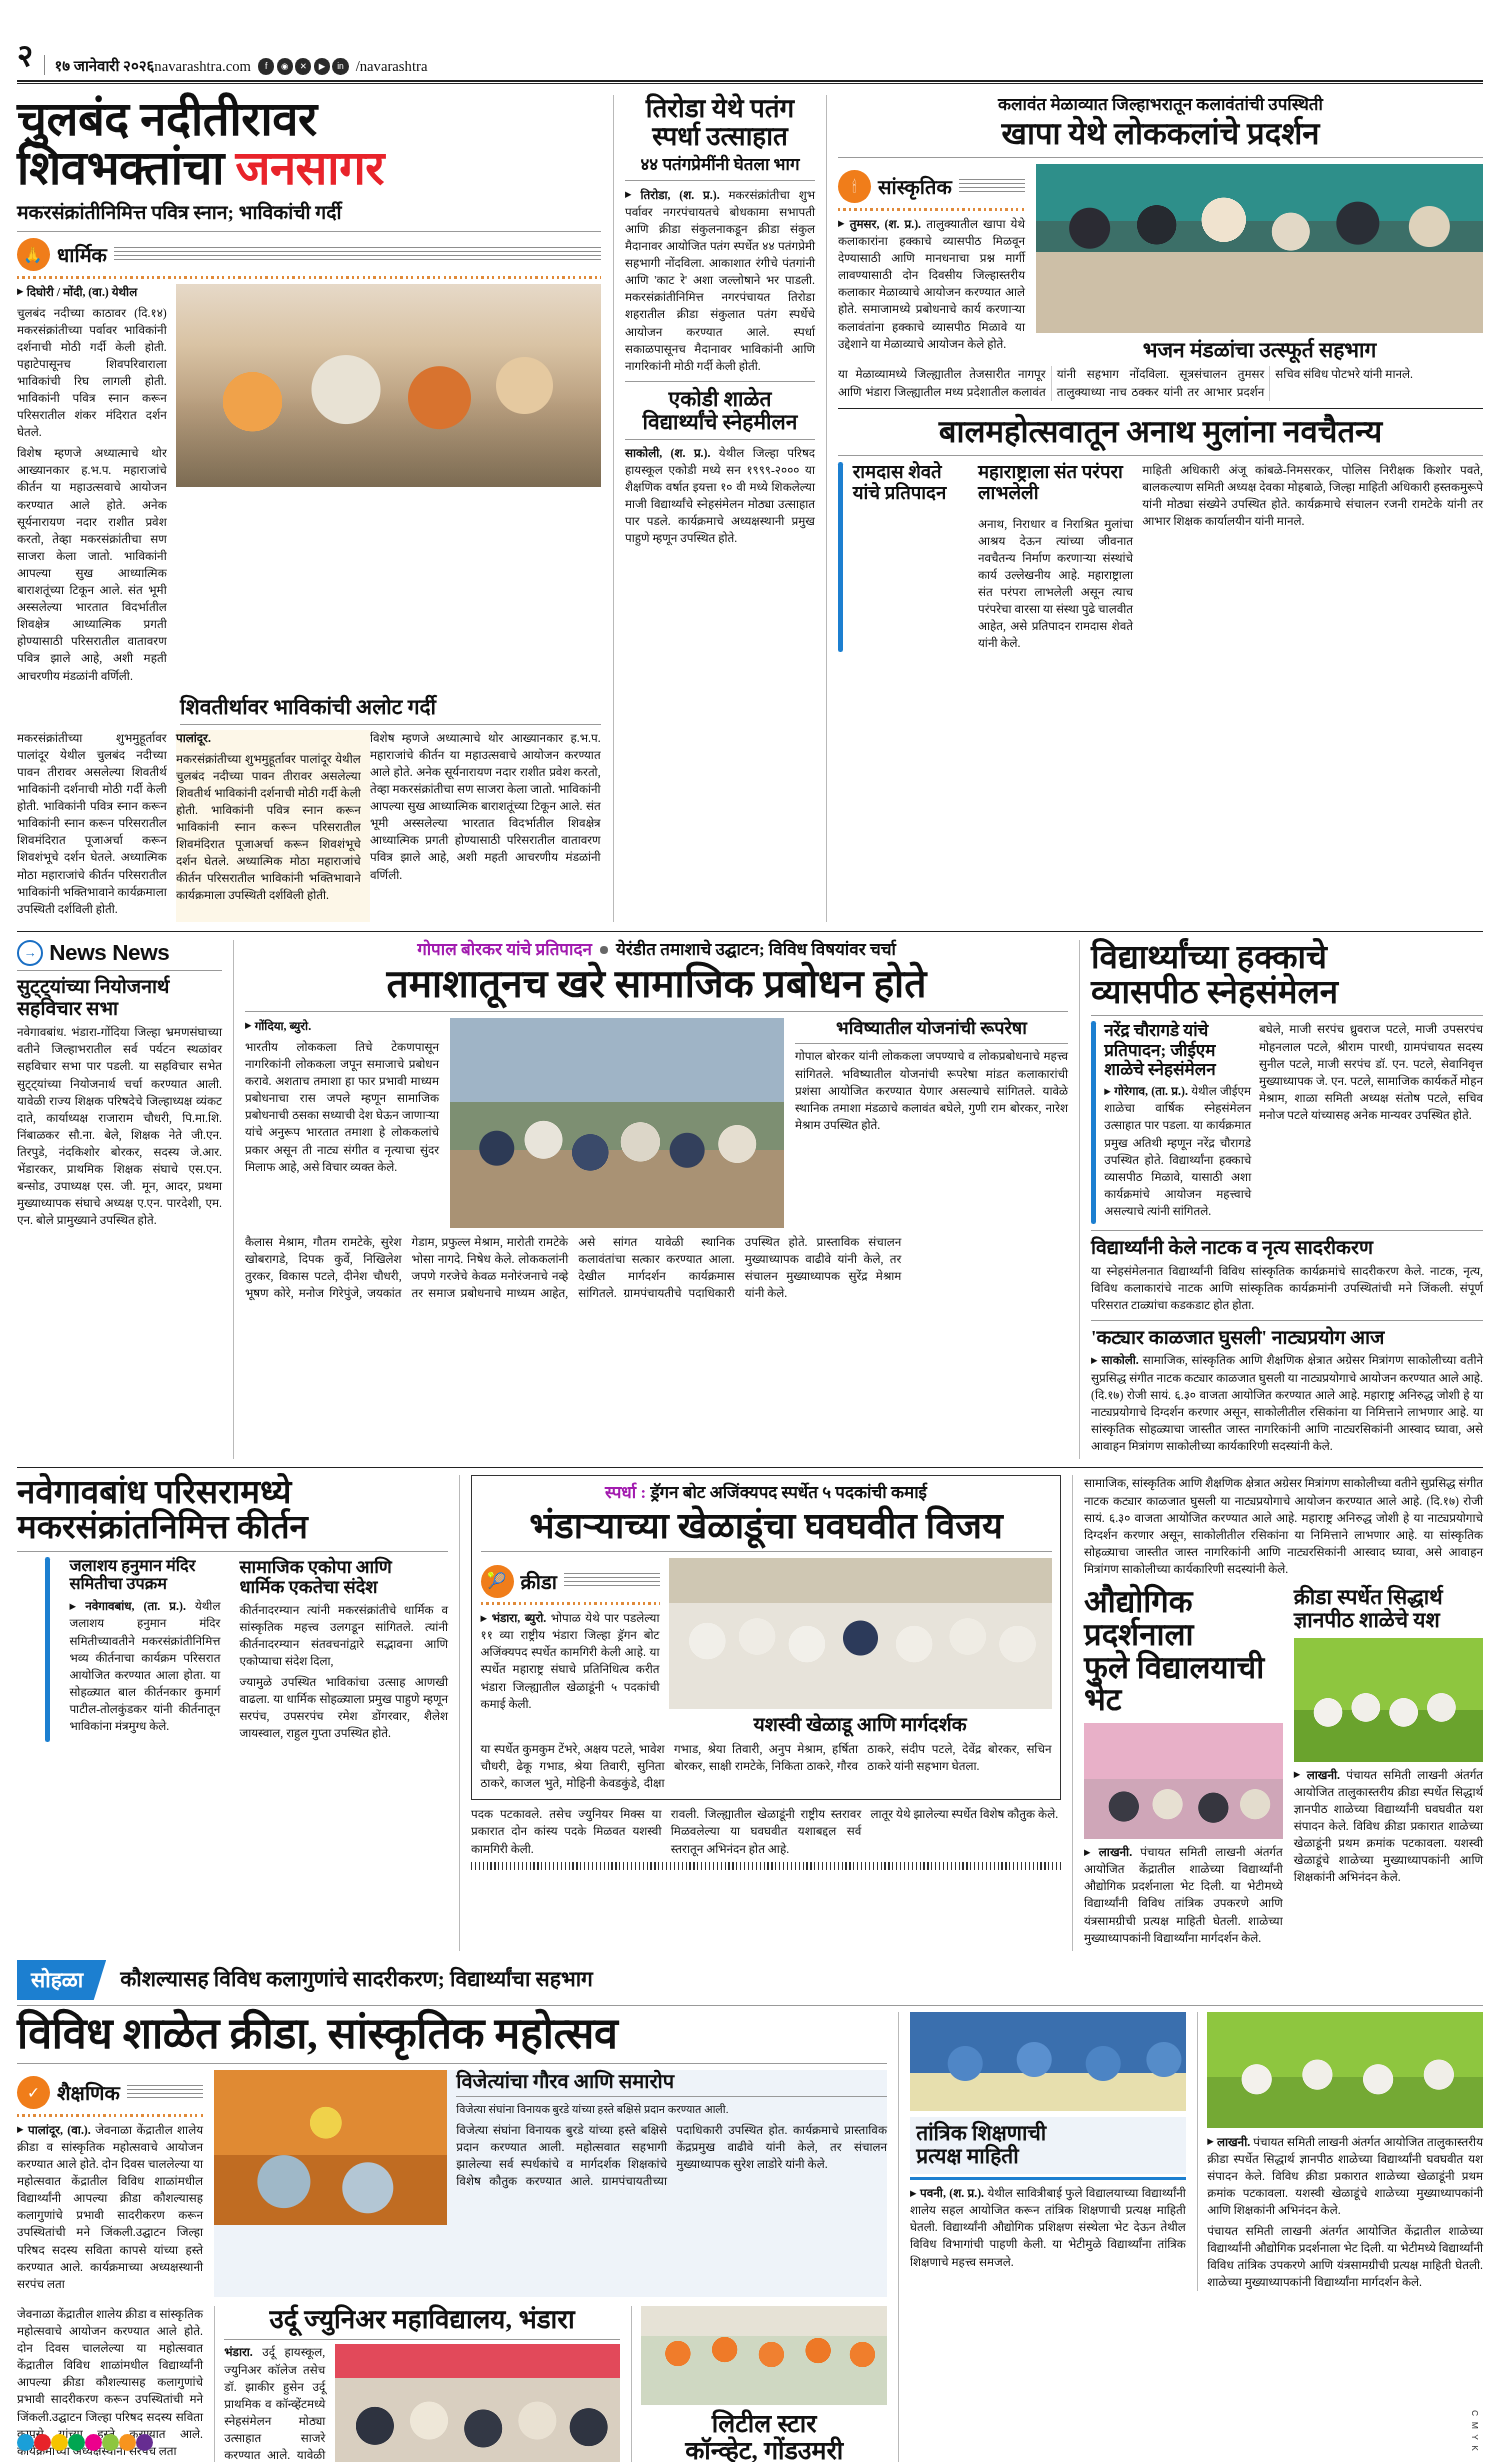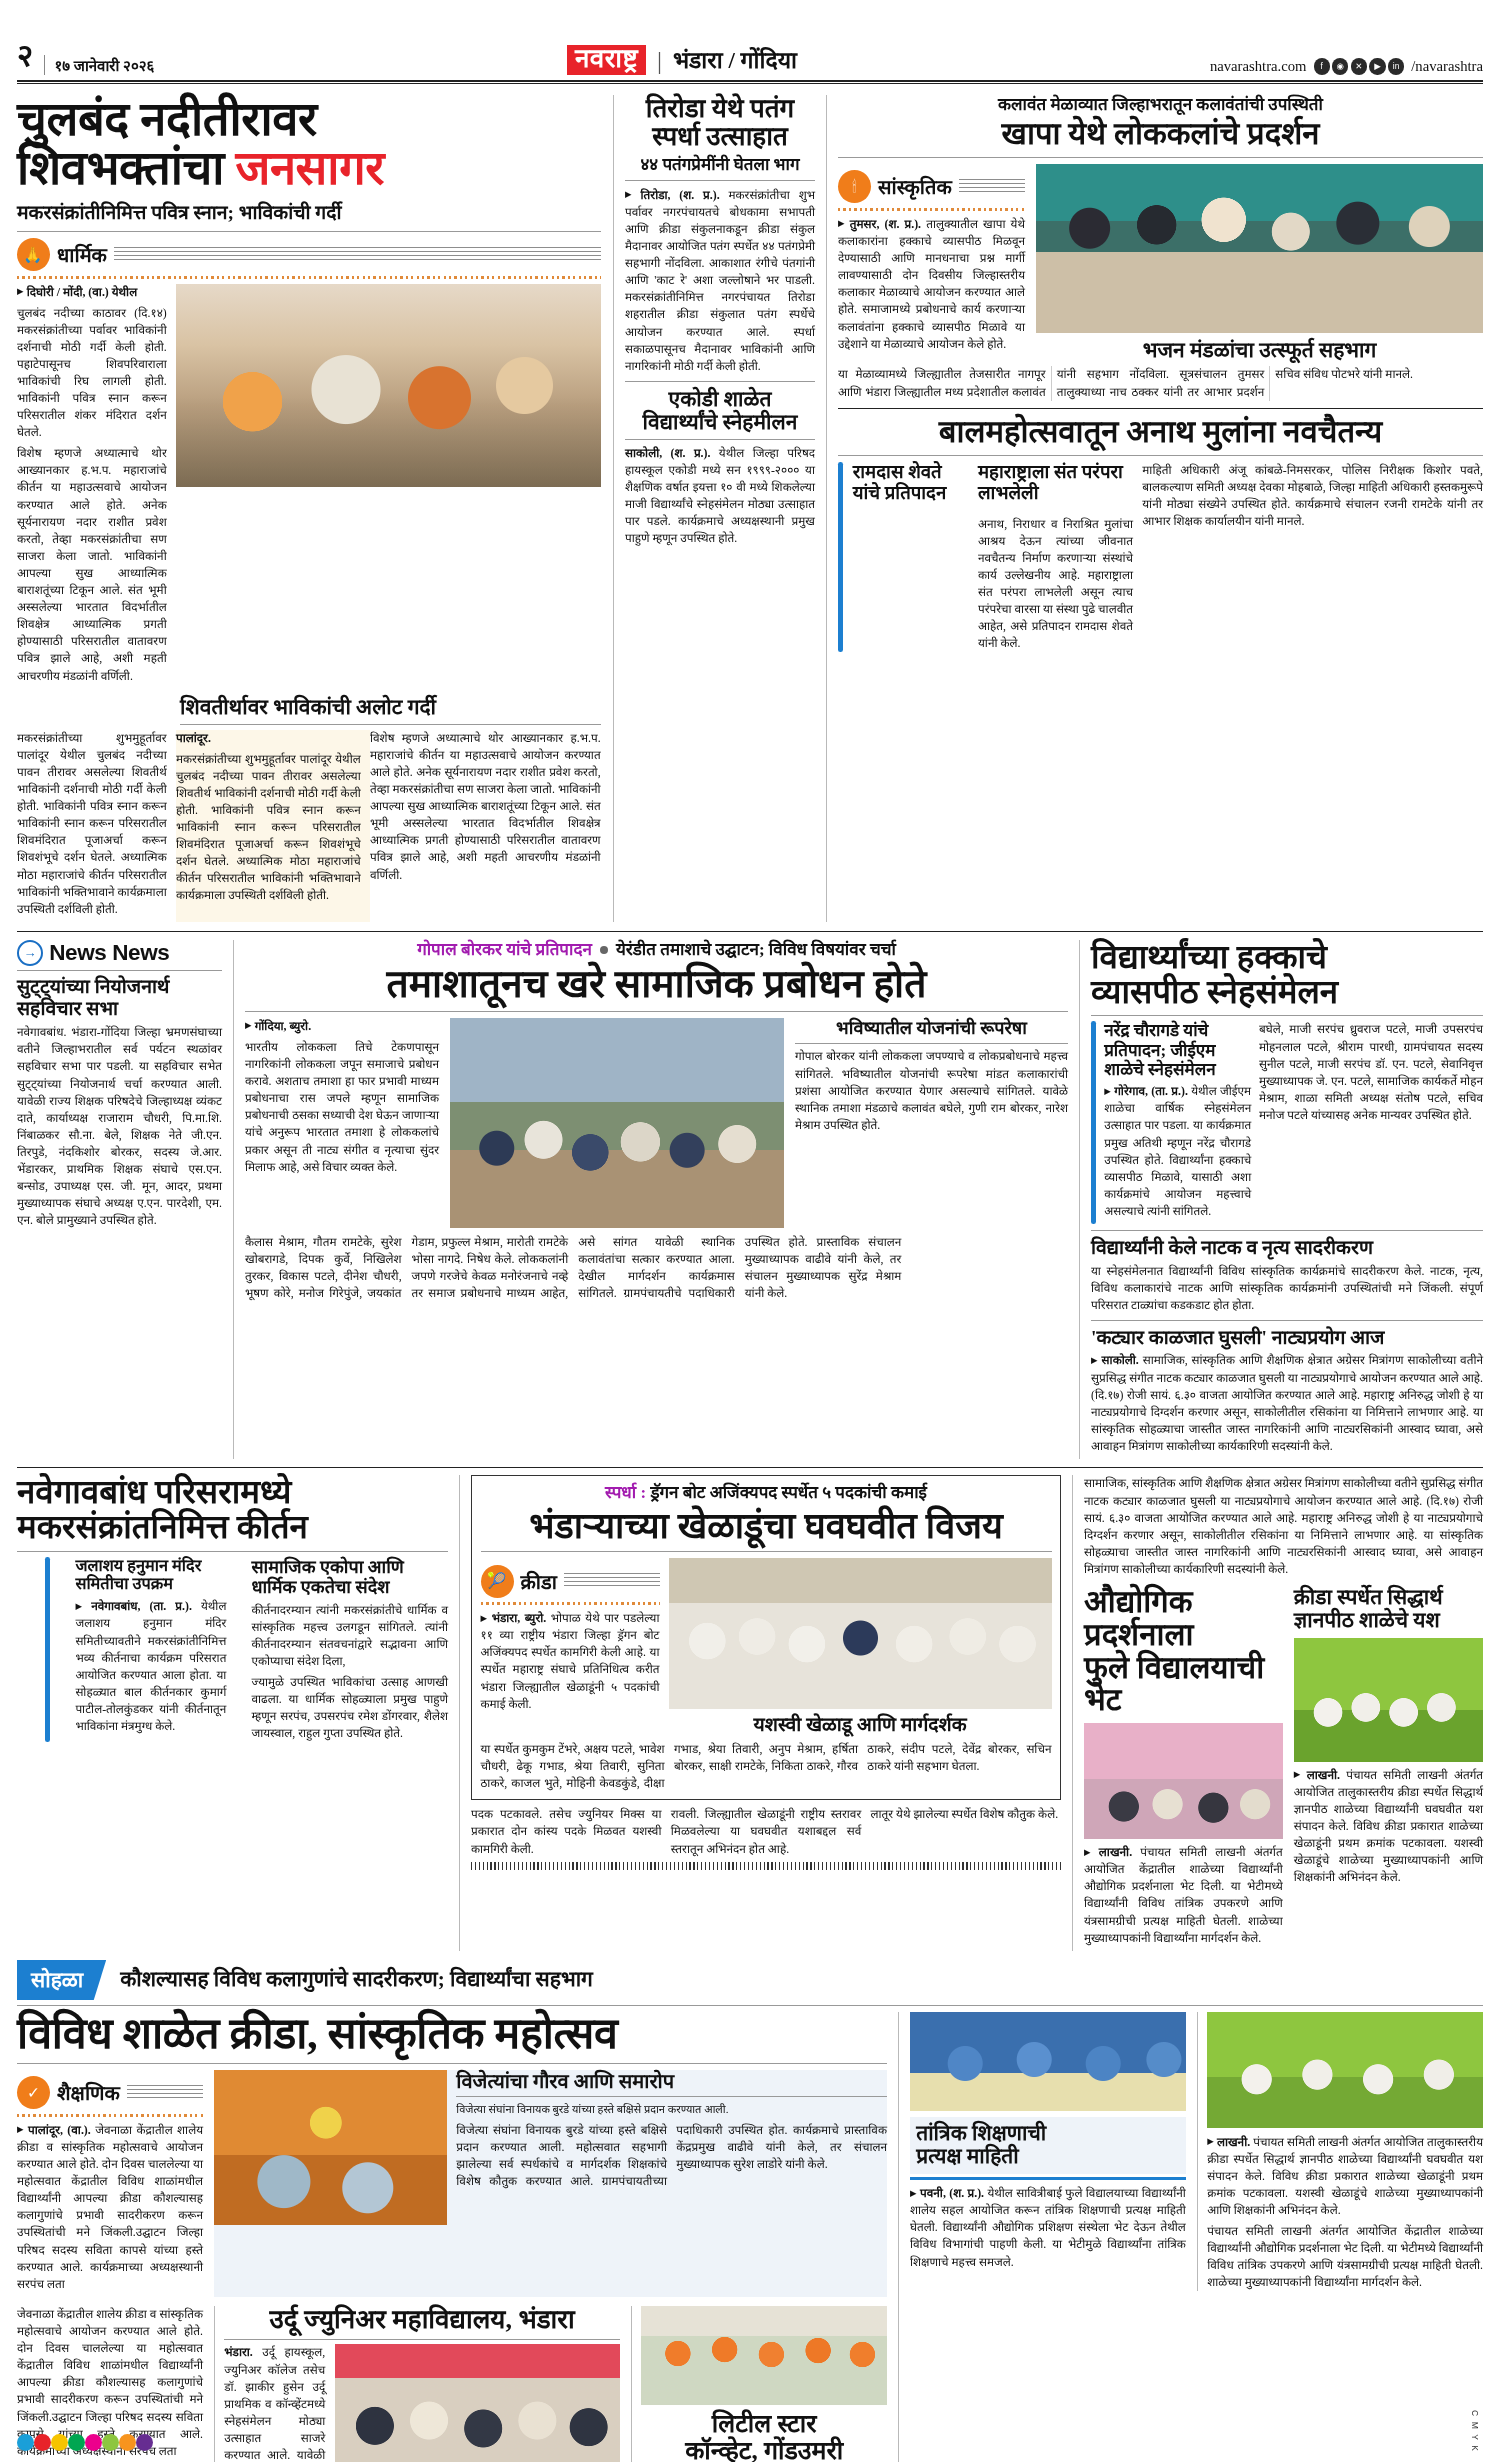--- a/index.html
+++ b/index.html
@@ -94,25 +94,20 @@
 </head>
 <body>
 
 <div class="page">
 
   <div class="masthead">
     <div class="mh-page-no">२</div>
     <div class="mh-date-wrap">
       <div class="mh-date">१७ जानेवारी २०२६</div>
     </div>
-    <div class="mh-center">
-      <div class="mh-logo">नवराष्ट्र</div>
-      <div class="mh-sep">|</div>
-      <div class="mh-edition">भंडारा / गोंदिया</div>
-    </div>
     <div class="mh-right">
       <span>navarashtra.com</span>
       <span class="soc">
         <span>f</span>
         <span>◉</span>
         <span>✕</span>
         <span>▶</span>
         <span>in</span>
       </span>
       <span>/navarashtra</span>
@@ -349,21 +344,21 @@
   <div class="hline-th" style="margin:7.8px 0 7.8px;"></div>
 
   <div class="cols">
 
     <div style="width:442px; padding-right:11px;">
       <h2 class="med" style="font-size:33px;">
         <span>नवेगावबांध परिसरामध्ये</span><br>
         <span>मकरसंक्रांतनिमित्त कीर्तन</span>
       </h2>
       <div class="hline" style="margin:5.4px 0;"></div>
-      <div class="cols" style="gap:25px;padding-left:28px;">
+      <div class="cols" style="gap:19px;padding-left:28px;">
         <div class="blue-bar" style="flex:0 0 5.4px;"></div>
         <div style="width:151px;">
           <h4 class="xs" style="font-size:16.3px;">
             <span>जलाशय हनुमान मंदिर</span><br>
             <span>समितीचा उपक्रम</span>
           </h4>
           <div class="body-txt" style="margin-top:4.7px;">
             <p class="lead-dot"><span class="place">नवेगावबांध, (ता. प्र.).</span>
             <span>येथील जलाशय हनुमान मंदिर समितीच्यावतीने मकरसंक्रांतीनिमित्त भव्य कीर्तनाचा कार्यक्रम परिसरात आयोजित करण्यात आला होता. या सोहळ्यात बाल कीर्तनकार कुमार्ग पाटील-तोलकुंडकर यांनी कीर्तनातून भाविकांना मंत्रमुग्ध केले.</span></p>
           </div>

